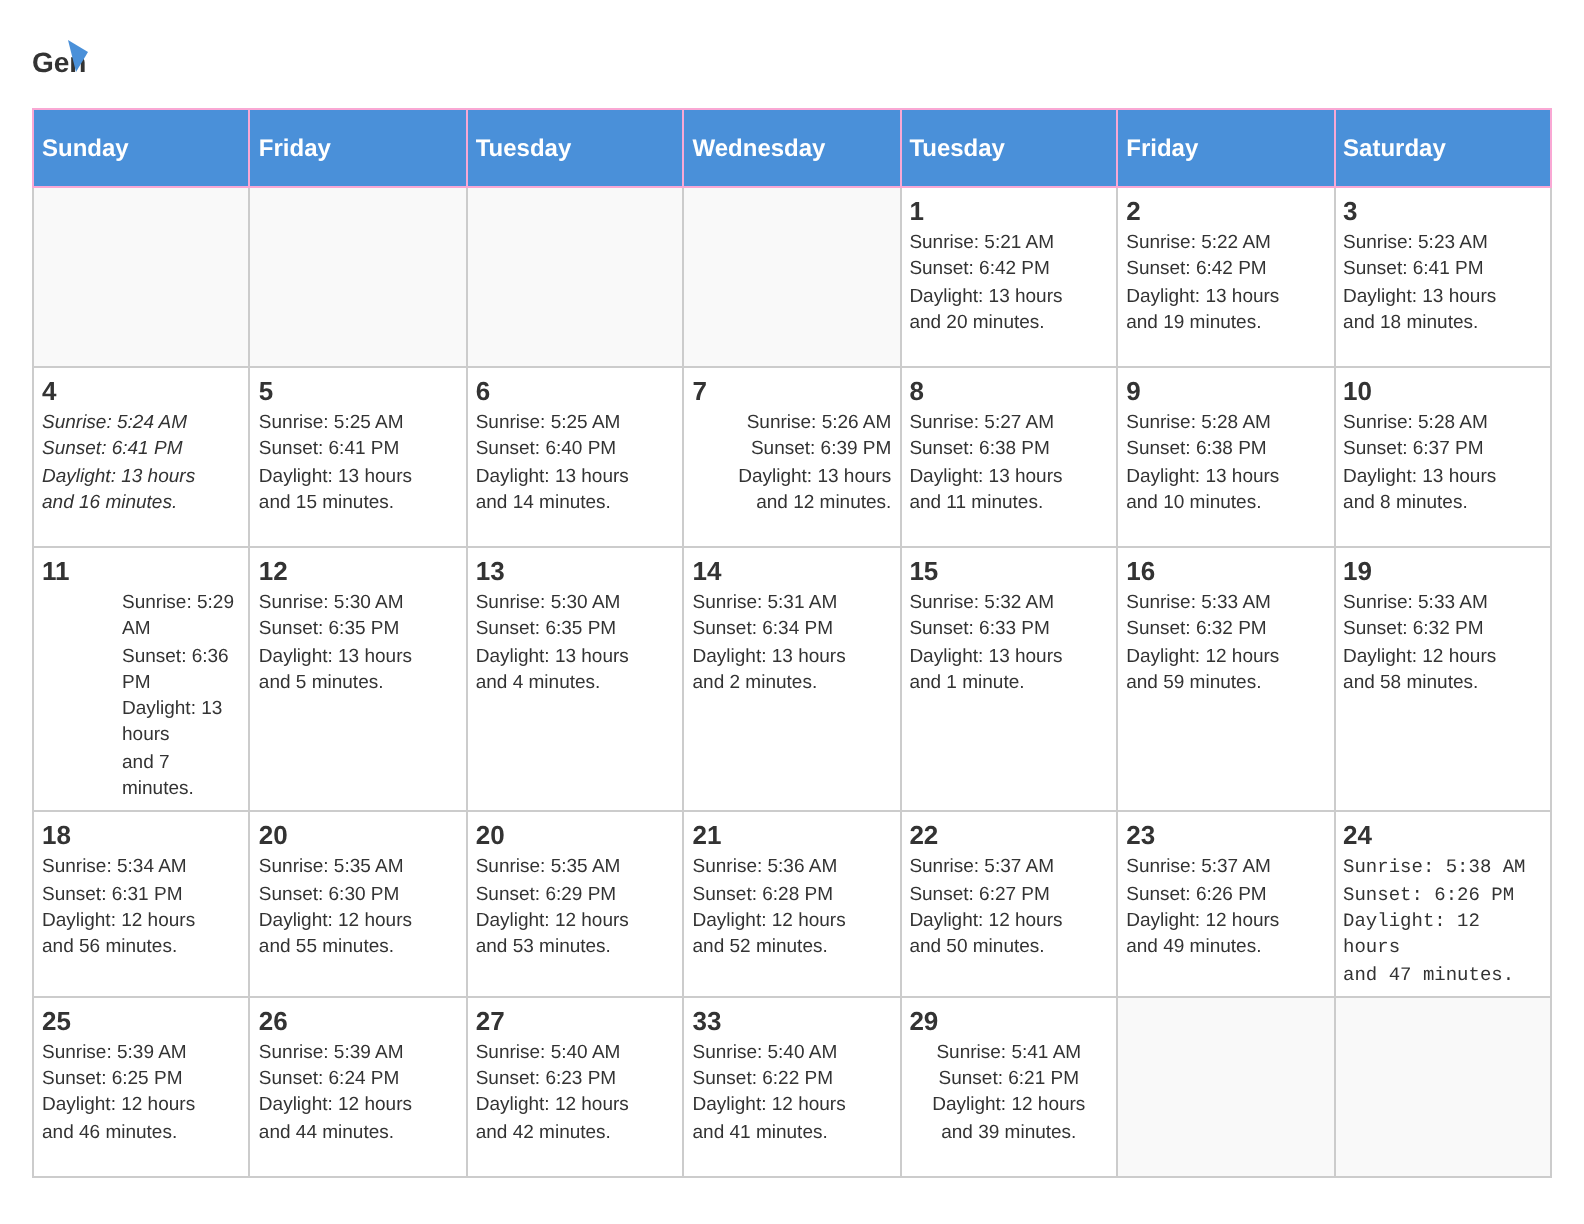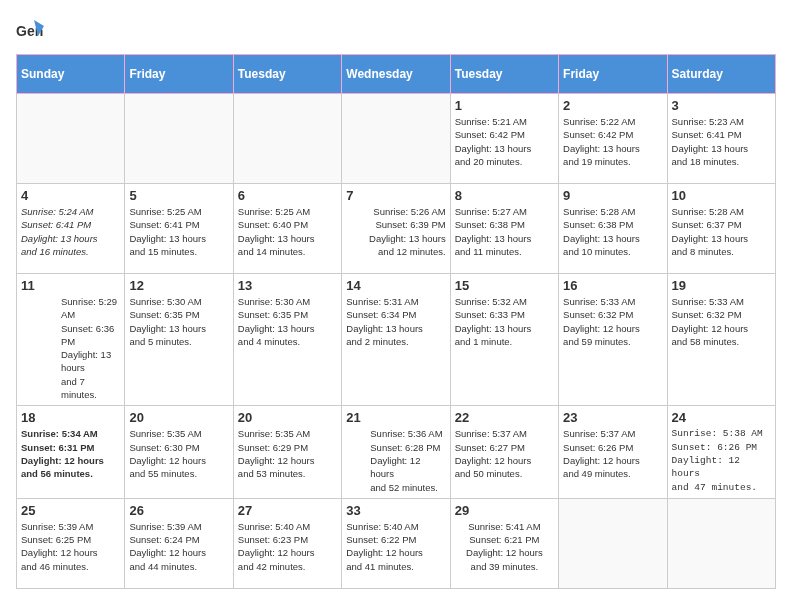--- a/index.html
+++ b/index.html
@@ -234,42 +234,42 @@
           <span class="day-num">19</span>
           <div class="day-info" style="white-space: pre-line;">Sunrise: 5:33 AM
 Sunset: 6:32 PM
 Daylight: 12 hours
 and 58 minutes.</div>
         </td>
       </tr>
       <tr>
         <td>
           <span class="day-num">18</span>
-          <div class="day-info" style="white-space: pre-line; font-weight: bold;">Sunrise: 5:34 AM
+          <div class="day-info" style="white-space: pre-line;">Sunrise: 5:34 AM
 Sunset: 6:31 PM
 Daylight: 12 hours
 and 56 minutes.</div>
         </td>
         <td>
           <span class="day-num">20</span>
           <div class="day-info" style="white-space: pre-line;">Sunrise: 5:35 AM
 Sunset: 6:30 PM
 Daylight: 12 hours
 and 55 minutes.</div>
         </td>
         <td>
           <span class="day-num">20</span>
           <div class="day-info" style="white-space: pre-line;">Sunrise: 5:35 AM
 Sunset: 6:29 PM
 Daylight: 12 hours
 and 53 minutes.</div>
         </td>
         <td>
           <span class="day-num">21</span>
-          <div class="day-info" style="white-space: pre-line; margin-left: 24px;">Sunrise: 5:36 AM
+          <div class="day-info" style="white-space: pre-line;">Sunrise: 5:36 AM
 Sunset: 6:28 PM
 Daylight: 12 hours
 and 52 minutes.</div>
         </td>
         <td>
           <span class="day-num">22</span>
           <div class="day-info" style="white-space: pre-line;">Sunrise: 5:37 AM
 Sunset: 6:27 PM
 Daylight: 12 hours
 and 50 minutes.</div>

